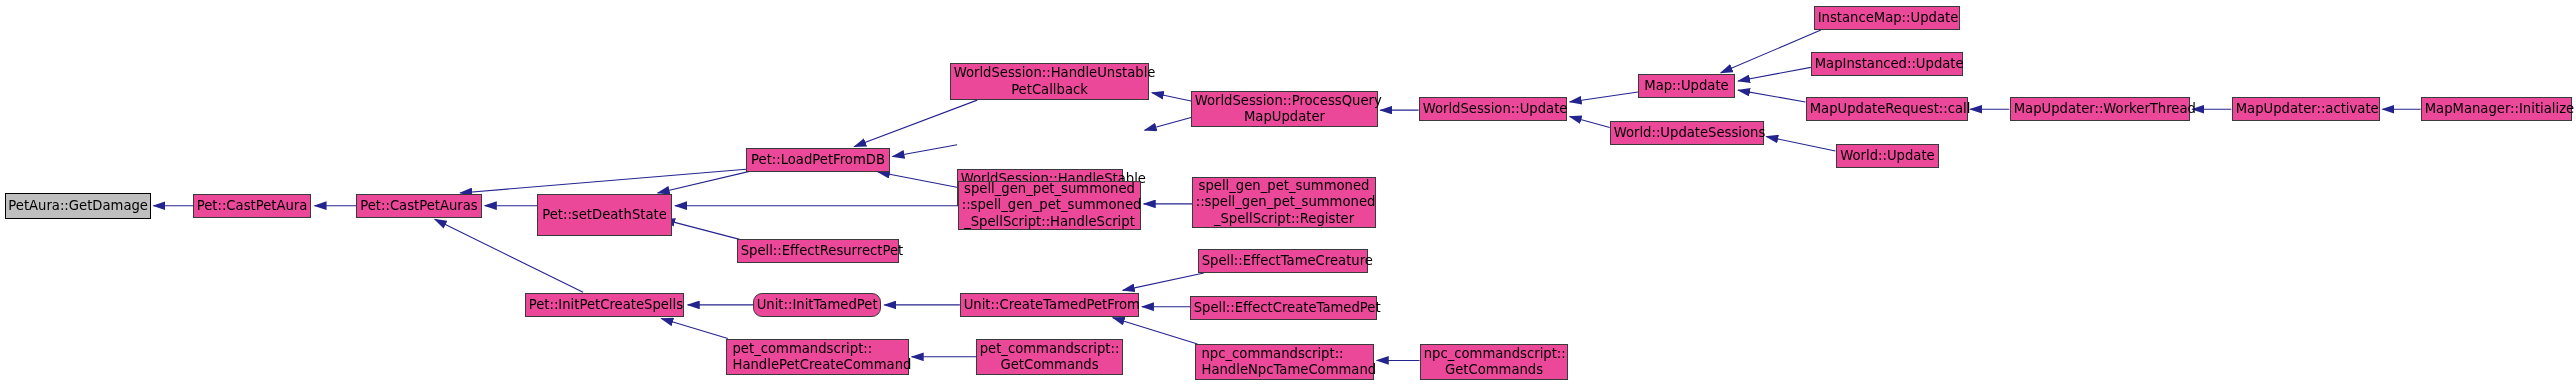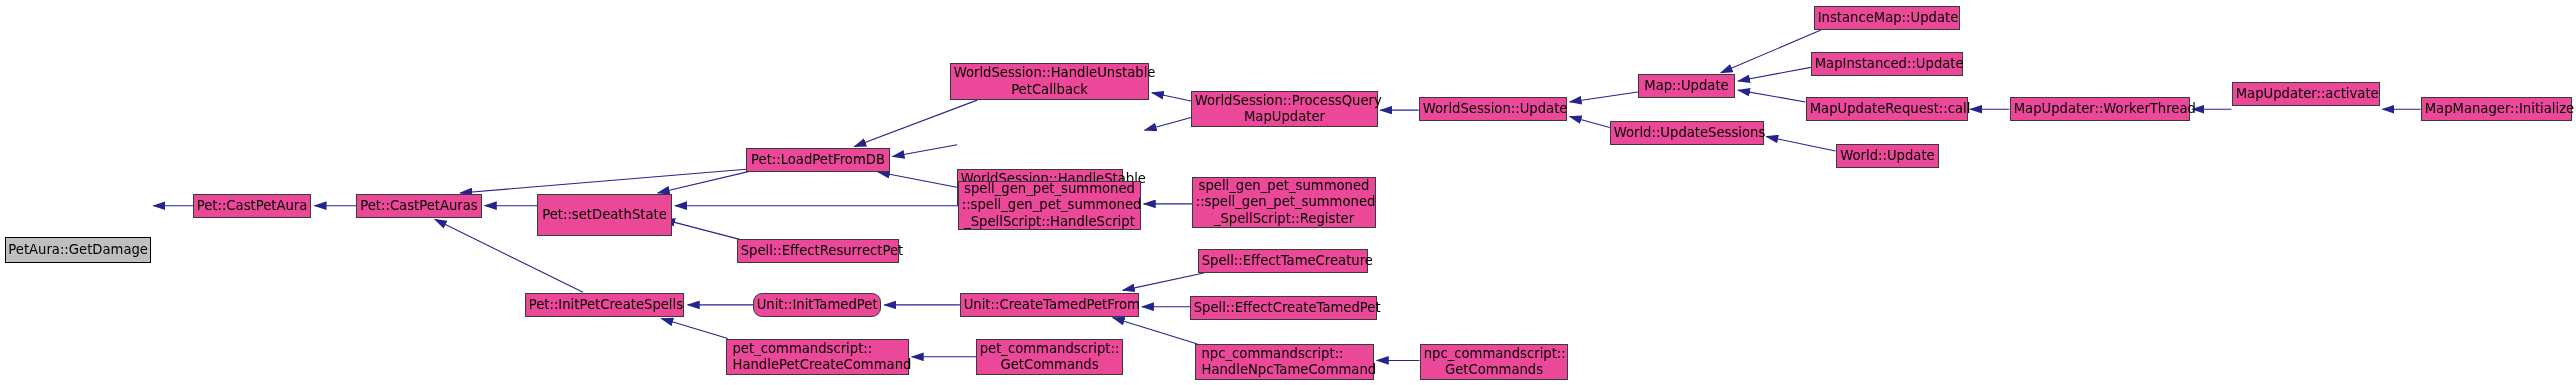--- a/index.html
+++ b/index.html
@@ -73,21 +73,21 @@
         <line x1="799" y1="372" x2="726" y2="350" stroke="#24248f" stroke-width="1.2" marker-end="url(#arrowhead)"></line>
         <line x1="1072" y1="392" x2="1001" y2="392" stroke="#24248f" stroke-width="1.2" marker-end="url(#arrowhead)"></line>
         <line x1="1054" y1="335" x2="971" y2="335" stroke="#24248f" stroke-width="1.2" marker-end="url(#arrowhead)"></line>
         <line x1="1322" y1="300" x2="1233" y2="319" stroke="#24248f" stroke-width="1.2" marker-end="url(#arrowhead)"></line>
         <line x1="1307" y1="337" x2="1254" y2="337" stroke="#24248f" stroke-width="1.2" marker-end="url(#arrowhead)"></line>
         <line x1="1315" y1="378" x2="1222" y2="349" stroke="#24248f" stroke-width="1.2" marker-end="url(#arrowhead)"></line>
         <line x1="1559" y1="396" x2="1512" y2="396" stroke="#24248f" stroke-width="1.2" marker-end="url(#arrowhead)"></line>
       </g>
   </svg>
   <div id="node-layer">
-      <div class="node align-center focal" style="left: 4.6px; top: 193px; width: 146px; height: 25.5px; margin-top: 44px;">
+      <div class="node align-center focal" style="left: 4.6px; top: 193px; width: 146px; height: 25.5px;">
         <span class="line">PetAura::GetDamage</span>
       </div>
       <div class="node align-center" style="left: 193px; top: 194px; width: 118px; height: 24px;">
         <span class="line">Pet::CastPetAura</span>
       </div>
       <div class="node align-center" style="left: 356px; top: 194px; width: 126px; height: 24px;">
         <span class="line">Pet::CastPetAuras</span>
       </div>
       <div class="node align-center" style="left: 537px; top: 194px; width: 135px; height: 42px;">
         <span class="line">Pet::setDeathState</span>
@@ -168,21 +168,21 @@
       </div>
       <div class="node align-center" style="left: 1811px; top: 52px; width: 152px; height: 24px;">
         <span class="line">MapInstanced::Update</span>
       </div>
       <div class="node align-center" style="left: 1806px; top: 97px; width: 162px; height: 24px;">
         <span class="line">MapUpdateRequest::call</span>
       </div>
       <div class="node align-center" style="left: 2010px; top: 97px; width: 180px; height: 24px;">
         <span class="line">MapUpdater::WorkerThread</span>
       </div>
-      <div class="node align-center" style="left: 2232px; top: 82px; width: 148px; height: 24px;">
+      <div class="node align-center" style="left: 2232px; top: 97px; width: 148px; height: 24px;">
         <span class="line">MapUpdater::activate</span>
       </div>
       <div class="node align-center" style="left: 2421px; top: 97px; width: 151px; height: 24px;">
         <span class="line">MapManager::Initialize</span>
       </div>
     </div>
 </div>
 
 
 </body></html>

